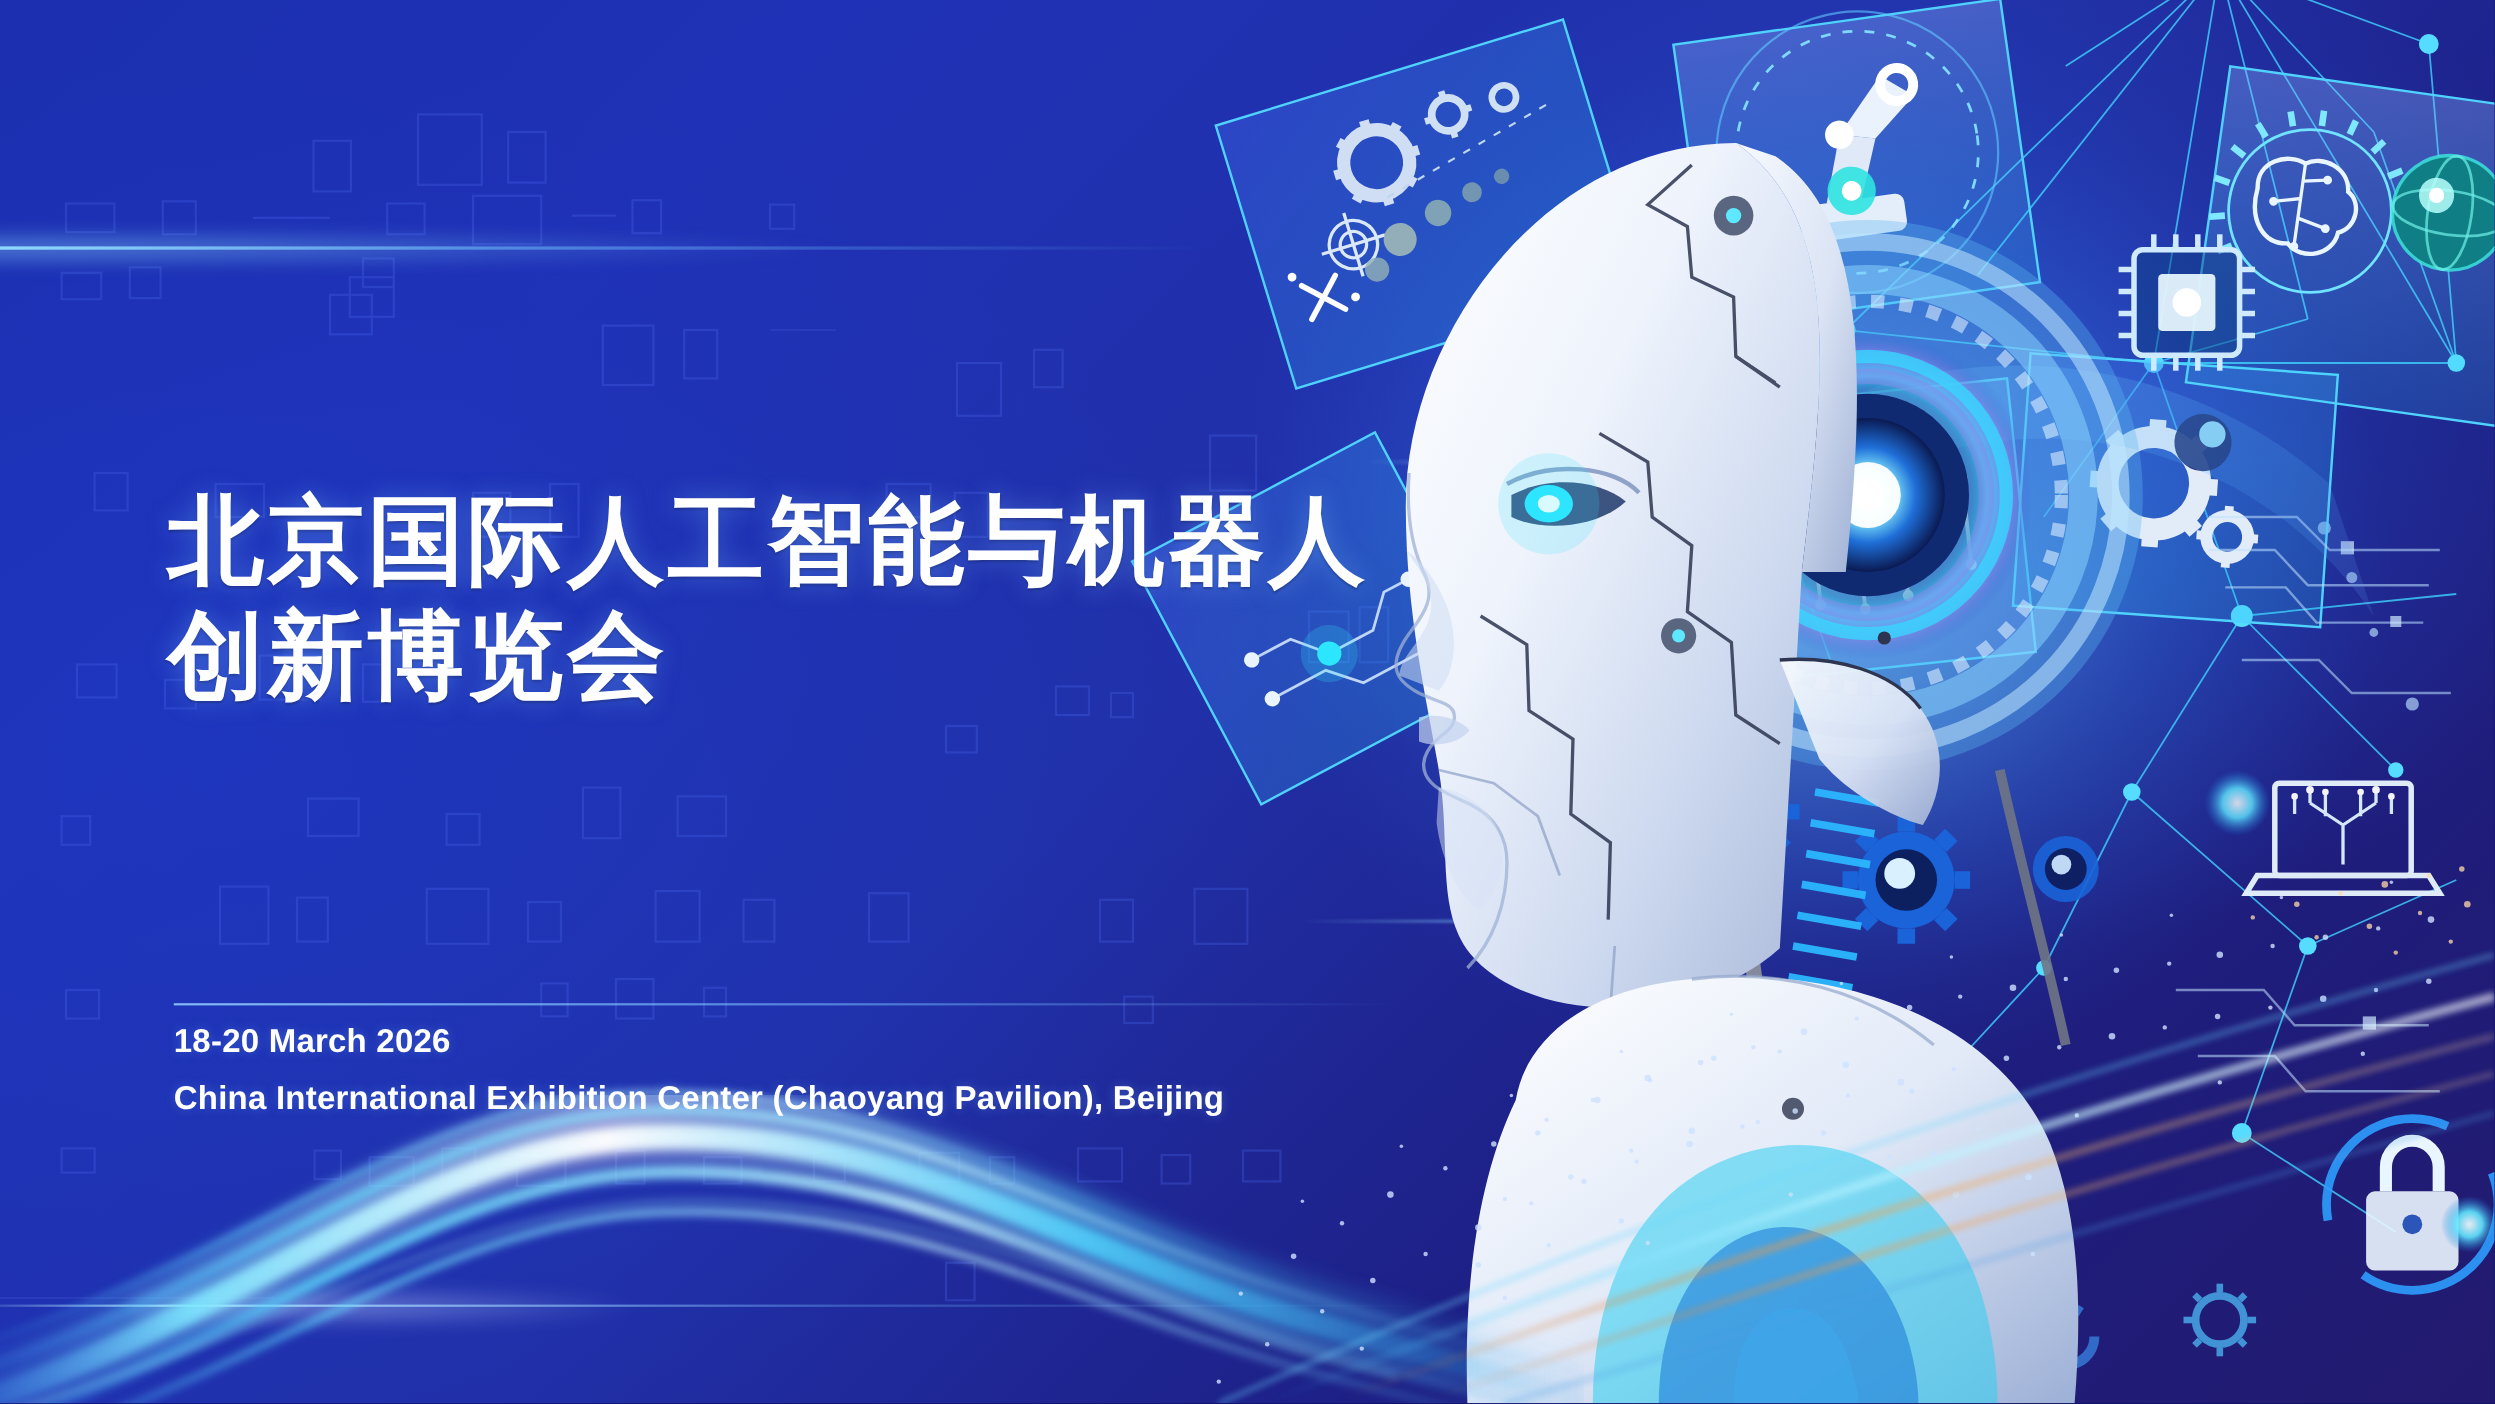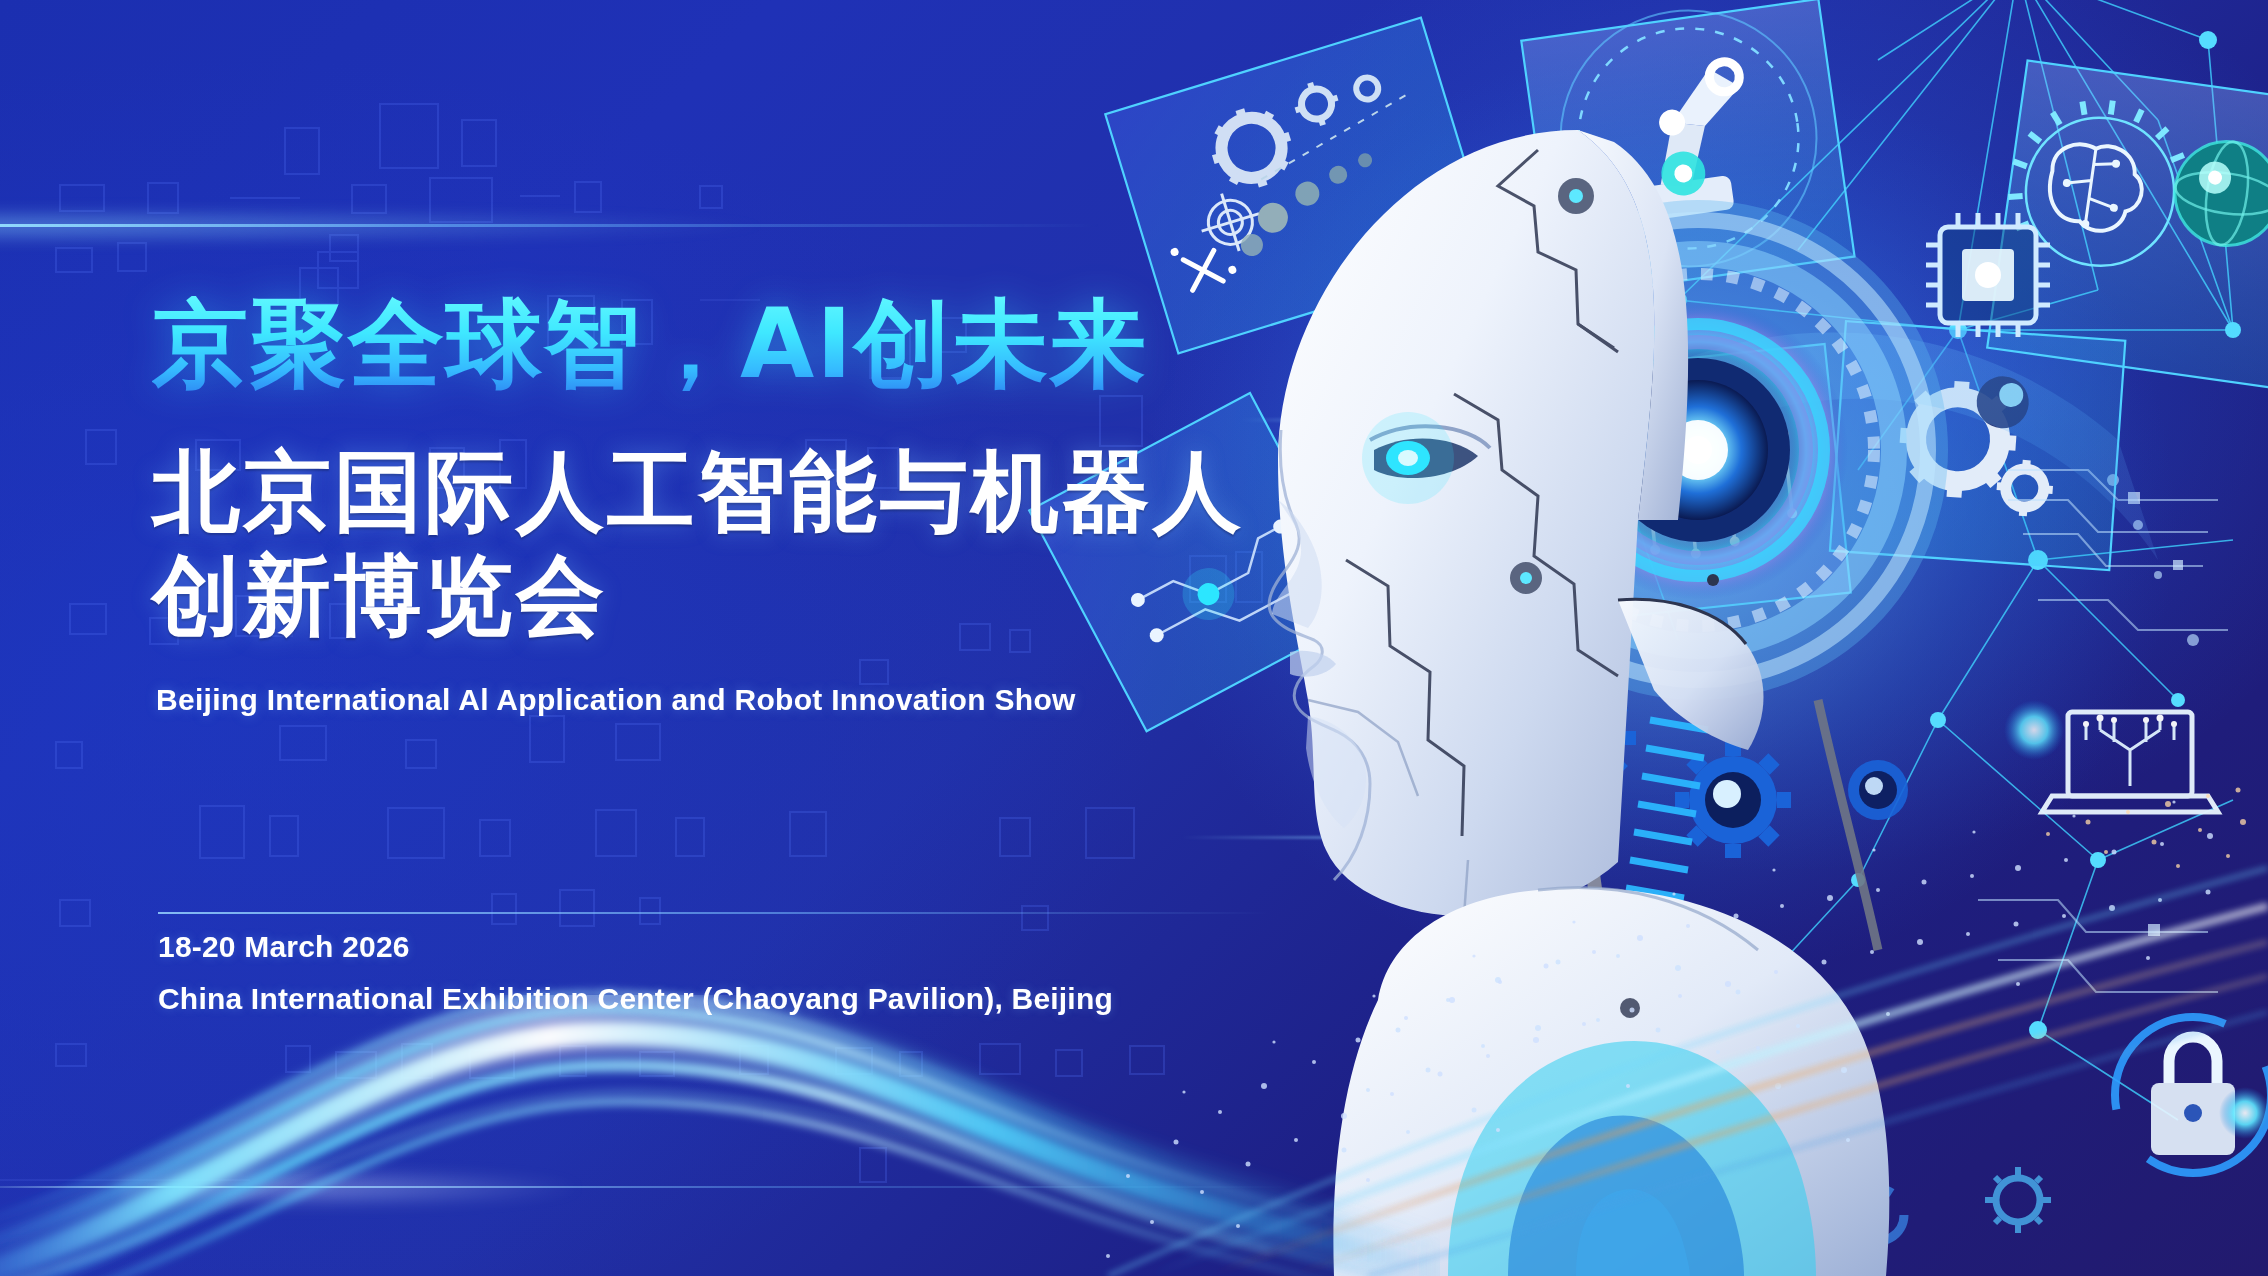--- a/index.html
+++ b/index.html
@@ -908,26 +908,24 @@
       <path d="M120 520 C 380 426, 680 316, 1180 186" fill="none" stroke="url(#warmStreak)" stroke-width="6"></path>
       <path d="M200 520 C 440 440, 740 336, 1180 220" fill="none" stroke="url(#warmStreak)" stroke-width="5"></path>
       <path d="M20 520 C 280 404, 600 272, 1180 112" fill="none" stroke="#6fd8ff" stroke-width="4" opacity=".6"></path>
       <path d="M280 520 C 500 456, 800 362, 1180 256" fill="none" stroke="#4f9fe8" stroke-width="4" opacity=".5"></path>
     </g>
   </svg>
 
   <div class="content">
 
 
-    <div class="headline">京聚全球智，AI创未来</div>
 
     <div class="title-cn l1">北京国际人工智能与机器人</div>
     <div class="title-cn l2">创新博览会</div>
 
-    <div class="subtitle-en">Beijing International Al Application and Robot Innovation Show</div>
 
 
     <div class="divider"></div>
 
     <div class="date-en">18-20 March 2026</div>
     <div class="venue-en">China International Exhibition Center (Chaoyang Pavilion), Beijing</div>
   </div>
 
 </div>
 

